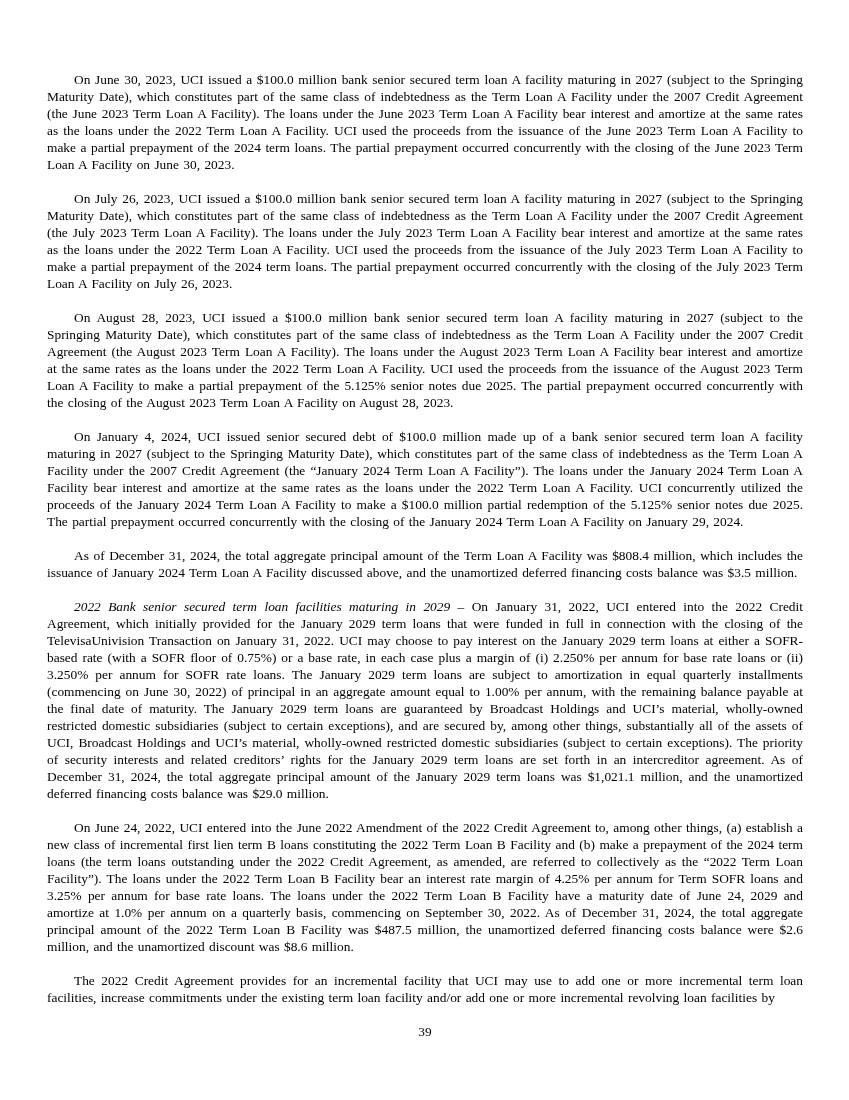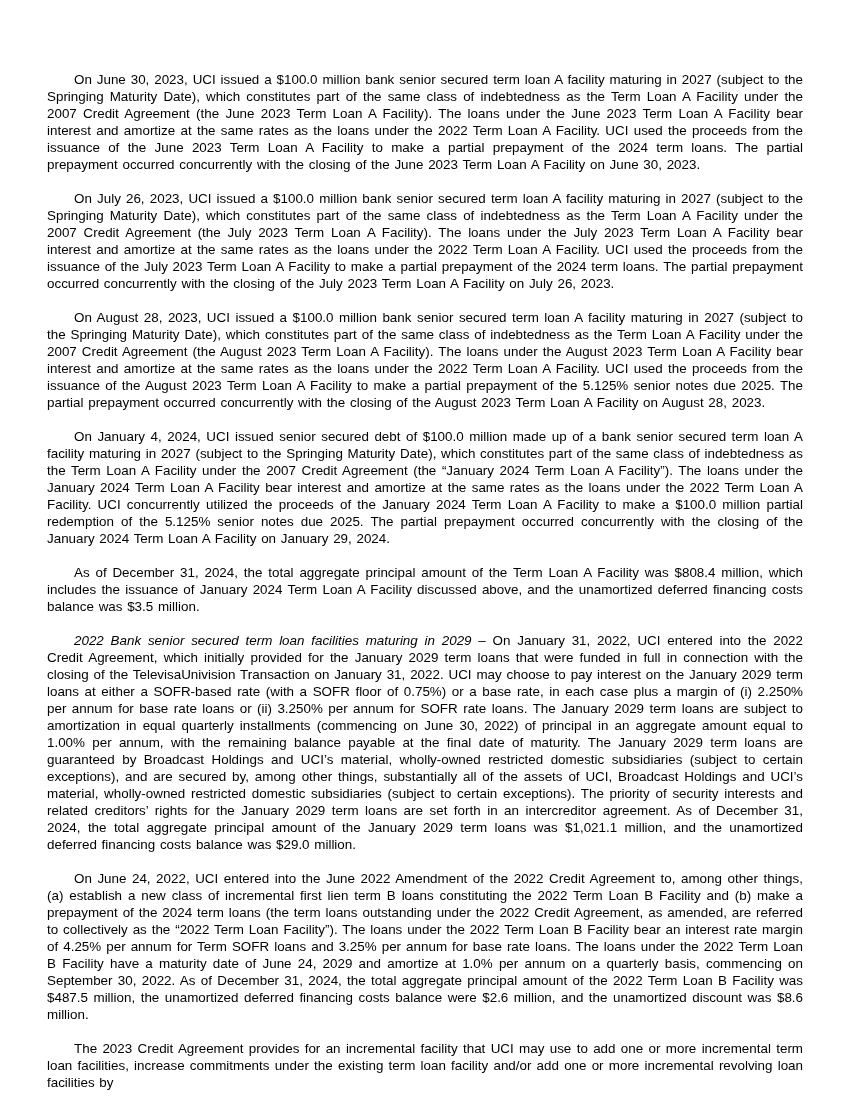--- a/index.html
+++ b/index.html
@@ -12,21 +12,21 @@
     height: 1100px;
     overflow: hidden;
   }
   .page {
     box-sizing: border-box;
     width: 849px;
     height: 1100px;
     padding: 71px 46px 0 47px;
     background: #ffffff;
     color: #000000;
-    font-family: Liberation Sans, sans-serif;
+    font-family: Liberation Serif, serif;
   }
   .para {
     font-size: 13.4px;
     line-height: 17px;
     text-align: justify;
     text-indent: 27px;
     margin: 0 0 17px 0;
     word-spacing: 1px;
   }
   .para .lead-italic {
@@ -52,17 +52,17 @@
   <p class="para">On August 28, 2023, UCI issued a $100.0 million bank senior secured term loan A facility maturing in 2027 (subject to the Springing Maturity Date), which constitutes part of the same class of indebtedness as the Term Loan A Facility under the 2007 Credit Agreement (the August 2023 Term Loan A Facility). The loans under the August 2023 Term Loan A Facility bear interest and amortize at the same rates as the loans under the 2022 Term Loan A Facility. UCI used the proceeds from the issuance of the August 2023 Term Loan A Facility to make a partial prepayment of the 5.125% senior notes due 2025. The partial prepayment occurred concurrently with the closing of the August 2023 Term Loan A Facility on August 28, 2023.</p>
 
   <p class="para">On January 4, 2024, UCI issued senior secured debt of $100.0 million made up of a bank senior secured term loan A facility maturing in 2027 (subject to the Springing Maturity Date), which constitutes part of the same class of indebtedness as the Term Loan A Facility under the 2007 Credit Agreement (the “January 2024 Term Loan A Facility”). The loans under the January 2024 Term Loan A Facility bear interest and amortize at the same rates as the loans under the 2022 Term Loan A Facility. UCI concurrently utilized the proceeds of the January 2024 Term Loan A Facility to make a $100.0 million partial redemption of the 5.125% senior notes due 2025. The partial prepayment occurred concurrently with the closing of the January 2024 Term Loan A Facility on January 29, 2024.</p>
 
   <p class="para">As of December 31, 2024, the total aggregate principal amount of the Term Loan A Facility was $808.4 million, which includes the issuance of January 2024 Term Loan A Facility discussed above, and the unamortized deferred financing costs balance was $3.5 million.</p>
 
   <p class="para"><span class="lead-italic">2022 Bank senior secured term loan facilities maturing in 2029</span><span> – </span><span>On January 31, 2022, UCI entered into the 2022 Credit Agreement, which initially provided for the January 2029 term loans that were funded in full in connection with the closing of the TelevisaUnivision Transaction on January 31, 2022. UCI may choose to pay interest on the January 2029 term loans at either a SOFR-based rate (with a SOFR floor of 0.75%) or a base rate, in each case plus a margin of (i) 2.250% per annum for base rate loans or (ii) 3.250% per annum for SOFR rate loans. The January 2029 term loans are subject to amortization in equal quarterly installments (commencing on June 30, 2022) of principal in an aggregate amount equal to 1.00% per annum, with the remaining balance payable at the final date of maturity. The January 2029 term loans are guaranteed by Broadcast Holdings and UCI’s material, wholly-owned restricted domestic subsidiaries (subject to certain exceptions), and are secured by, among other things, substantially all of the assets of UCI, Broadcast Holdings and UCI’s material, wholly-owned restricted domestic subsidiaries (subject to certain exceptions). The priority of security interests and related creditors’ rights for the January 2029 term loans are set forth in an intercreditor agreement. As of December 31, 2024, the total aggregate principal amount of the January 2029 term loans was $1,021.1 million, and the unamortized deferred financing costs balance was $29.0 million.</span></p>
 
   <p class="para">On June 24, 2022, UCI entered into the June 2022 Amendment of the 2022 Credit Agreement to, among other things, (a) establish a new class of incremental first lien term B loans constituting the 2022 Term Loan B Facility and (b) make a prepayment of the 2024 term loans (the term loans outstanding under the 2022 Credit Agreement, as amended, are referred to collectively as the “2022 Term Loan Facility”). The loans under the 2022 Term Loan B Facility bear an interest rate margin of 4.25% per annum for Term SOFR loans and 3.25% per annum for base rate loans. The loans under the 2022 Term Loan B Facility have a maturity date of June 24, 2029 and amortize at 1.0% per annum on a quarterly basis, commencing on September 30, 2022. As of December 31, 2024, the total aggregate principal amount of the 2022 Term Loan B Facility was $487.5 million, the unamortized deferred financing costs balance were $2.6 million, and the unamortized discount was $8.6 million.</p>
 
-  <p class="para">The 2023 Credit Agreement provides for an incremental facility that UCI may use to add one or more incremental term loan facilities, increase commitments under the existing term loan facility and/or add one or more incremental revolving loan facilities by</p>
+  <p class="para">The 2022 Credit Agreement provides for an incremental facility that UCI may use to add one or more incremental term loan facilities, increase commitments under the existing term loan facility and/or add one or more incremental revolving loan facilities by</p>
 
   <div class="page-footer">39</div>
 
 </div>
 
 </body></html>

